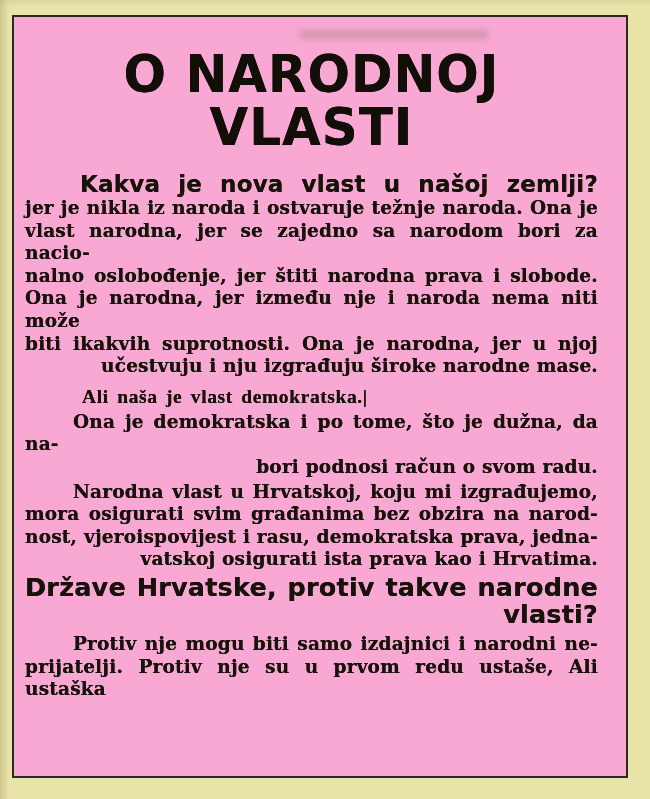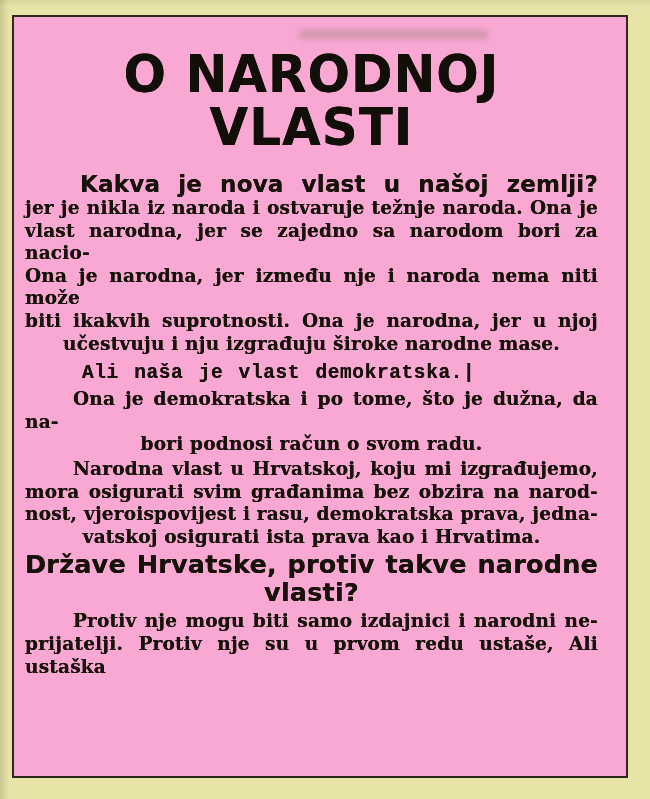--- a/index.html
+++ b/index.html
@@ -63,32 +63,32 @@
     line-height: 25px;
     text-indent: 55px;
     text-align: justify;
     text-align-last: justify;
     letter-spacing: 0.2px;
     text-shadow: 0 0 0.5px currentColor;
   }
   .body-par { margin: 0; font-weight: 700; font-size: 18.5px; line-height: 22.6px; letter-spacing: 0.2px; }
   .line { text-shadow: 0 0 0.4px currentColor; }
   .fill { text-align: justify; text-align-last: justify; }
-  .end  { text-align: center; }
+  .end  { text-align: right; }
   .ind  { text-indent: 48px; }
   .lead-bold {
     font-family: "DejaVu Sans", sans-serif;
     font-weight: bold;
     font-size: 18px;
     word-spacing: 5px;
     letter-spacing: 0.6px;
   }
   .bold-line {
     margin-top: 7px;
-    font-family: Liberation Mono, monospace;
+    font-family: Liberation Serif, serif;
     font-weight: bold;
     font-size: 19.5px;
     line-height: 23px;
     text-indent: 57px;
     letter-spacing: 0.6px;
     word-spacing: 3px;
     text-shadow: 0 0 0.5px currentColor;
   }
   .p2 { margin-top: 3px; }
   .p3 { margin-top: 2px; }
@@ -113,20 +113,21 @@
     <div class="smudge"></div>
     <div class="speck"></div>
 
     <div class="title">O NARODNOJ VLASTI</div>
 
     <div class="h1">Kakva je nova vlast u našoj zemlji?</div>
 
     <div class="body-par">
       <div class="line fill">jer je nikla iz naroda i ostvaruje težnje naroda. Ona je</div>
       <div class="line fill">vlast narodna, jer se zajedno sa narodom bori za nacio-</div>
+      <div class="line fill">nalno oslobođenje, jer štiti narodna prava i slobode.</div>
       <div class="line fill">Ona je narodna, jer između nje i naroda nema niti može</div>
       <div class="line fill">biti ikakvih suprotnosti. Ona je narodna, jer u njoj</div>
       <div class="line end">učestvuju i nju izgrađuju široke narodne mase.</div>
     </div>
 
     <div class="bold-line">Ali naša je vlast demokratska.|</div>
 
     <div class="body-par p2">
       <div class="line fill ind">Ona je demokratska i po tome, što je dužna, da na-</div>
       <div class="line end">bori podnosi račun o svom radu.</div>

